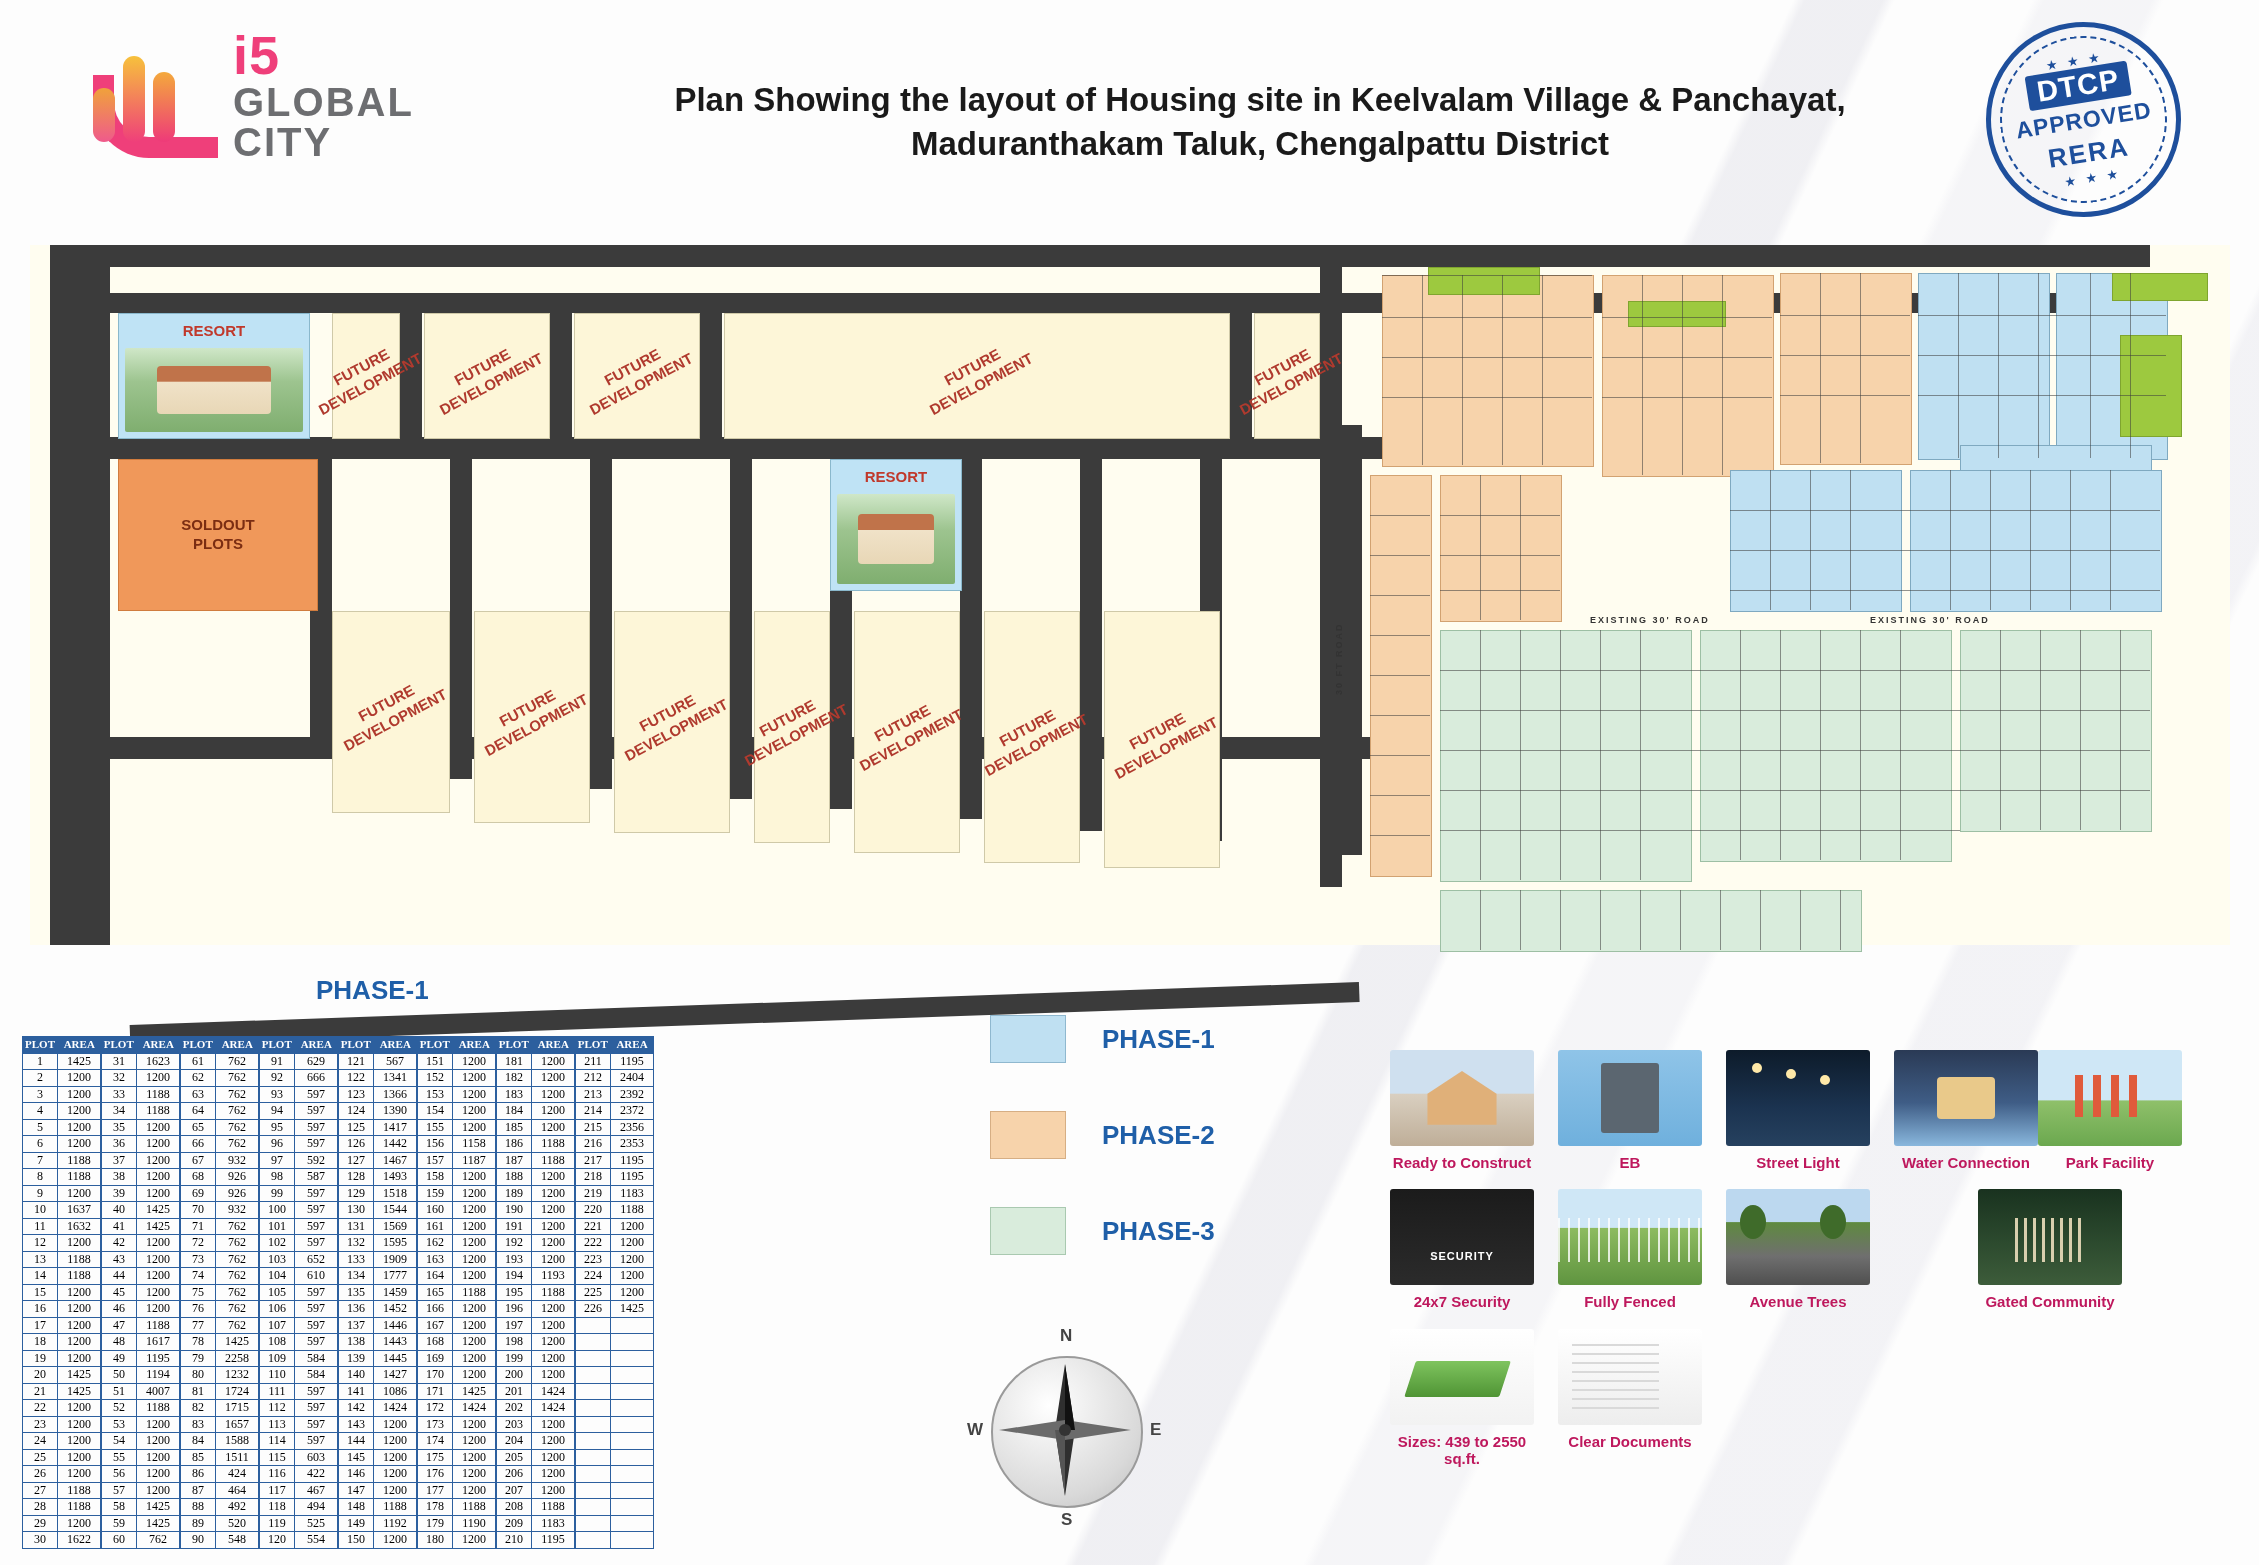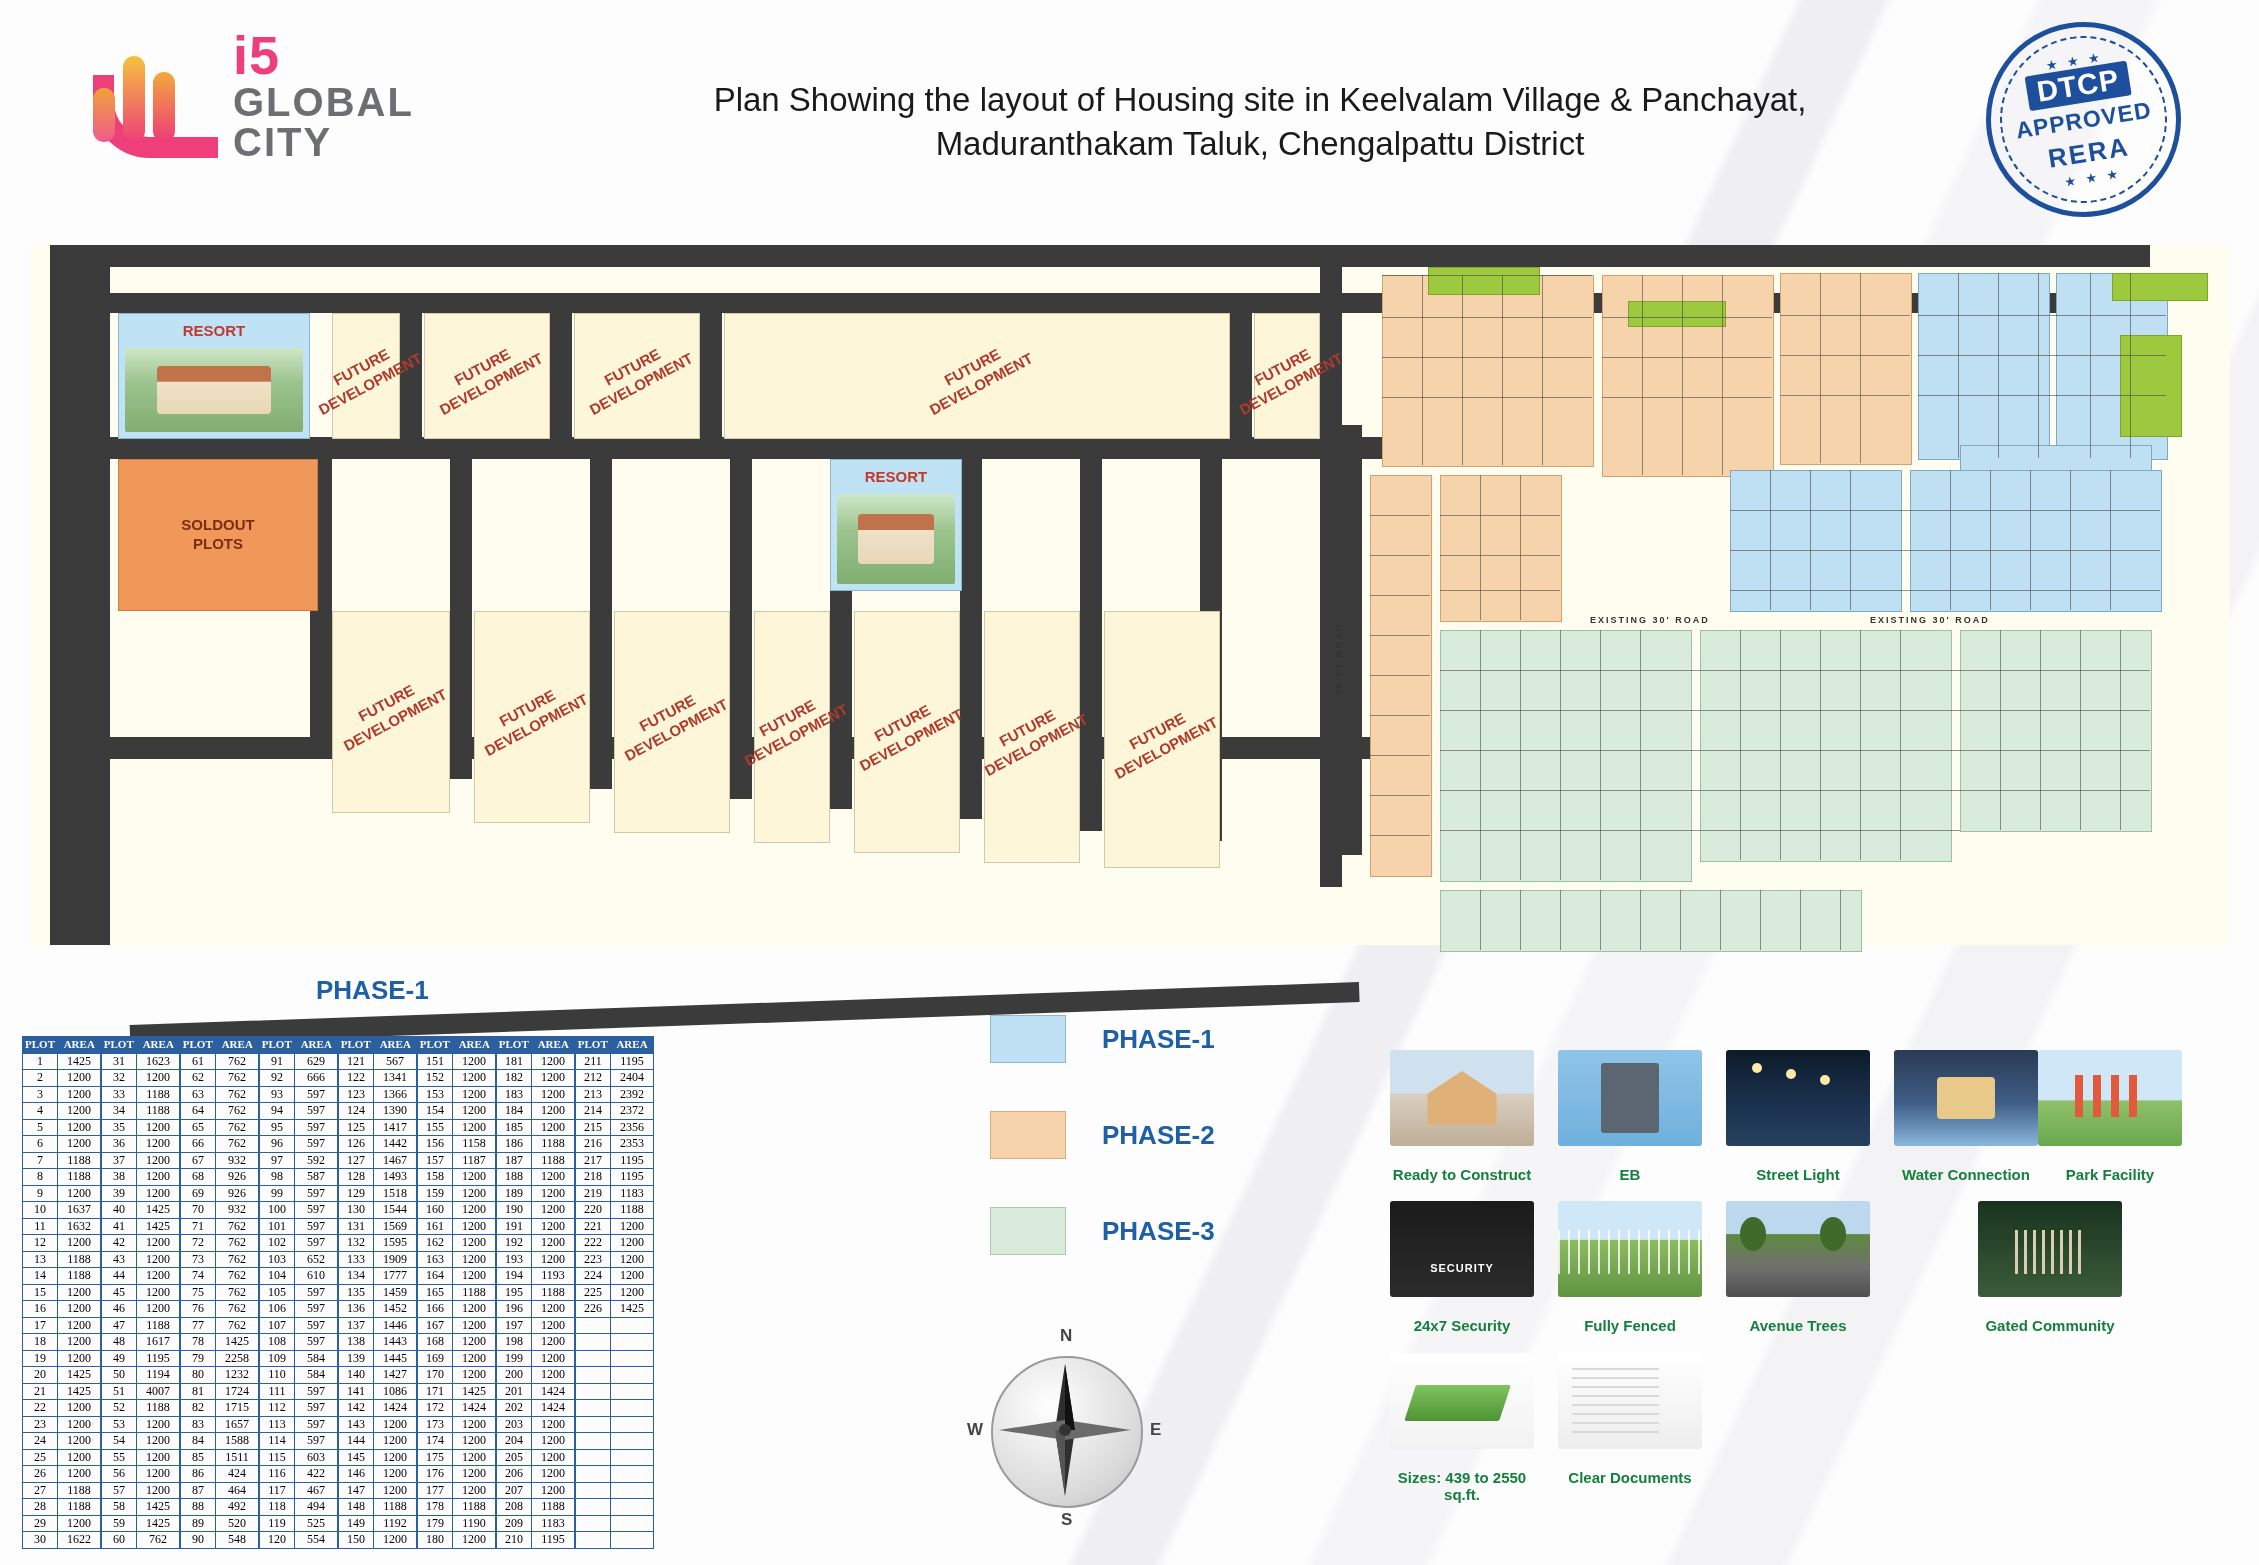--- a/index.html
+++ b/index.html
@@ -28,21 +28,21 @@
   .logo-mark .b3{left:68px;width:22px;height:70px;background:linear-gradient(180deg,#f4a93c,#ee3a79);}
   .logo-mark .hook{position:absolute;left:8px;bottom:2px;width:104px;height:62px;
     border:21px solid #ef3f7a;border-top:none;border-right:none;
     border-bottom-left-radius:56px;transform:rotate(0deg);
     background:transparent;}
   .logo-text{margin-left:18px;line-height:1.0;}
   .logo-text .i5{font-size:54px;font-weight:bold;color:#ef3f7a;letter-spacing:1px;}
   .logo-text .gc{font-size:40px;font-weight:bold;color:#6d6e71;letter-spacing:2px;}
   .title{
     position:absolute;left:600px;top:78px;width:1320px;
-    text-align:center;color:#1a1a1a;font-weight:normal;font-size:33px;line-height:1.32;
+    text-align:center;color:#1a1a1a;font-weight:bold;font-size:33px;line-height:1.32;
   }
   .stamp{
     position:absolute;right:78px;top:22px;width:185px;height:185px;border-radius:50%;
     border:5px solid #1e4f9c;display:flex;flex-direction:column;align-items:center;justify-content:center;
     color:#1e4f9c;transform:rotate(-9deg);
   }
   .stamp:before{content:"";position:absolute;inset:9px;border:2px dashed #1e4f9c;border-radius:50%;}
   .stamp .s-top{font-size:13px;letter-spacing:3px;}
   .stamp .s1{font-size:29px;font-weight:bold;letter-spacing:1px;background:#1e4f9c;color:#fff;padding:1px 10px;border-radius:3px;}
   .stamp .s2{font-size:23px;font-weight:bold;letter-spacing:1px;margin-top:4px;}
@@ -108,21 +108,21 @@
   .compass .lt.s{left:96px;top:180px;}
   .compass .lt.e{left:185px;top:90px;}
   .compass .lt.w{left:2px;top:90px;}
 
   
   .amen{position:absolute;left:1390px;top:1050px;width:840px;}
   .amen-grid{display:flex;flex-wrap:wrap;}
   .amen-item{width:144px;margin-right:24px;margin-bottom:18px;text-align:center;}
   .amen-item.last{margin-right:0;}
   .amen-thumb{width:144px;height:96px;border-radius:3px;overflow:hidden;position:relative;}
-  .amen-cap{margin-top:20px;font-size:15px;font-weight:bold;color:#15803d;line-height:1.15;}
+  .amen-cap{margin-top:8px;font-size:15px;font-weight:bold;color:#be185d;line-height:1.15;}
   .t-construct{background:linear-gradient(180deg,#cfe0ef 0%,#cfe0ef 45%,#d9cfc0 46%,#bfae98 100%);}
   .t-construct:after{content:"";position:absolute;left:26%;top:22%;width:48%;height:56%;
      background:#e0b079;clip-path:polygon(50% 0,100% 42%,100% 100%,0 100%,0 42%);}
   .t-road{background:linear-gradient(180deg,#bfe0f4 0%,#bfe0f4 40%,#9fbf7a 41%,#6f6f6f 58%,#4a4a4a 100%);}
   .t-road:after{content:"";position:absolute;left:47%;bottom:0;width:6%;height:46%;background:#f2f2f2;}
   .t-eb{background:linear-gradient(180deg,#8fc4e8 0%,#6fb0dd 100%);}
   .t-eb:after{content:"";position:absolute;left:30%;top:14%;width:40%;height:72%;background:#5b6670;border-radius:3px;}
   .t-street{background:linear-gradient(180deg,#0d1b2a 0%,#1b3350 60%,#26415f 100%);}
   .t-street:after{content:"";position:absolute;left:18%;top:14%;width:10px;height:10px;border-radius:50%;
      background:#ffe9a8;box-shadow:34px 6px 0 #ffe9a8, 68px 12px 0 #ffe9a8;}

